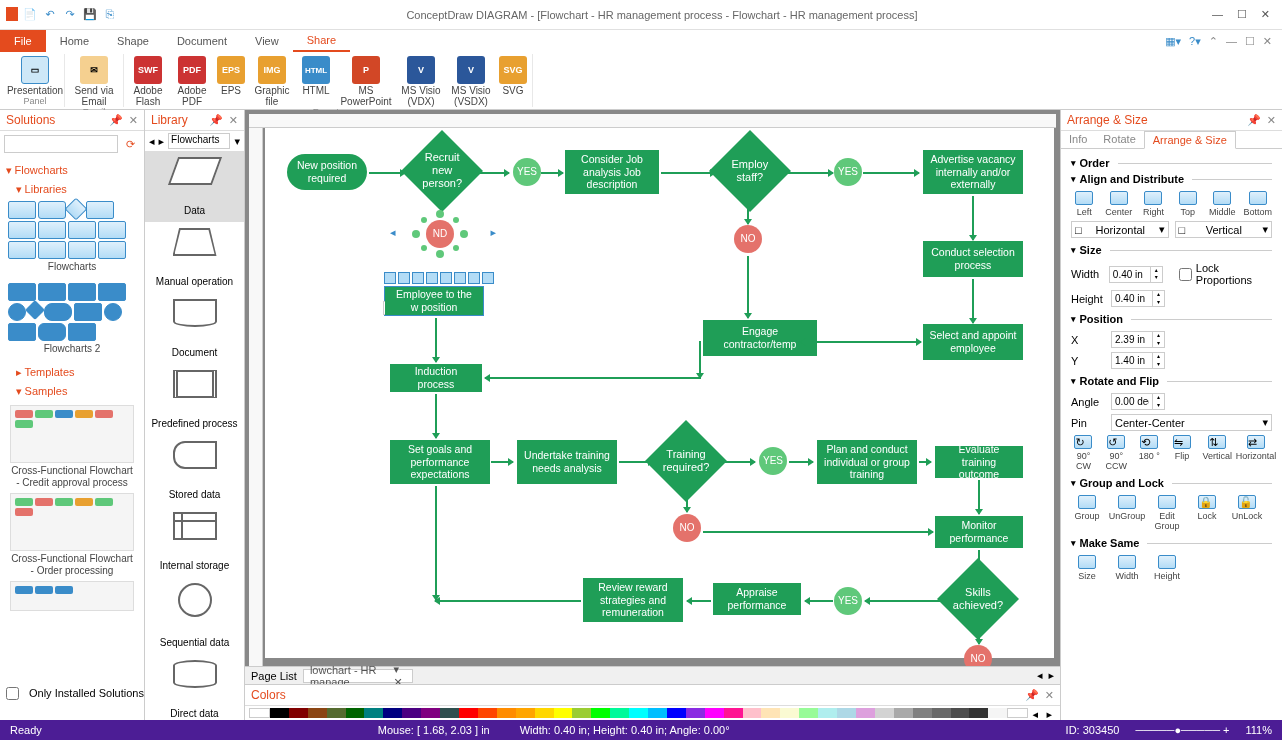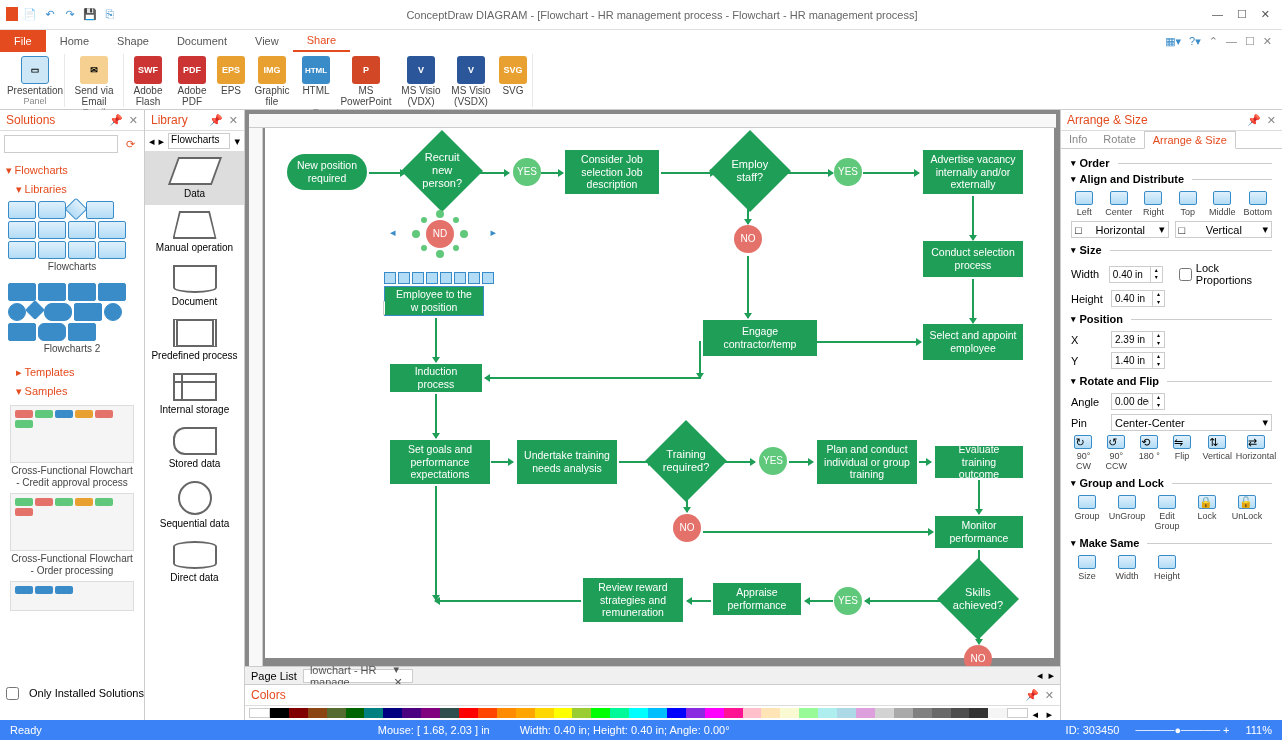--- a/index.html
+++ b/index.html
@@ -46,21 +46,21 @@
 .lib-items{overflow-y:auto;}
 .lib-item{display:flex;flex-direction:column;align-items:center;padding:6px 0;}
 .lib-item.selected{background:#ddd;}
 .lib-shape{width:44px;height:28px;border:2px solid #666;background:#fff;}
 .lib-shape.parallelogram{transform:skewX(-20deg);}
 .lib-shape.trapezoid{clip-path:polygon(15% 0,85% 0,100% 100%,0 100%);border:none;background:#666;position:relative;}
 .lib-shape.trapezoid::after{content:'';position:absolute;inset:2px;background:#fff;clip-path:polygon(15% 0,85% 0,100% 100%,0 100%);}
 .lib-shape.doc{border-radius:0 0 50% 50%/0 0 20% 20%;}
 .lib-shape.circle{border-radius:50%;width:34px;height:34px;}
 .lib-shape.cylinder{border-radius:50%/20%;}
-.lib-label{font-size:10px;text-align:center;margin-top:3px;}
+.lib-label{font-size:10px;text-align:center;margin-top:20px;}
 .canvas-area{flex:1;display:flex;flex-direction:column;min-width:0;}
 .canvas-wrap{flex:1;background:#888;padding:4px;overflow:auto;position:relative;}
 .ruler-h{height:14px;background:#f8f8f8;border-bottom:1px solid #ccc;}
 .ruler-v{width:14px;background:#f8f8f8;border-right:1px solid #ccc;position:absolute;top:18px;bottom:0;left:4px;}
 .page{background:#fff;width:calc(100% - 18px);height:calc(100% - 18px);position:relative;margin-left:16px;}
 .node{position:absolute;background:#1F9E57;color:#fff;display:flex;align-items:center;justify-content:center;text-align:center;font-size:10.5px;line-height:1.2;padding:3px 6px;}
 .node.term{border-radius:20px;}
 .node.diamond{transform:rotate(45deg);width:58px;height:58px;}
 .node.diamond span{transform:rotate(-45deg);width:90px;}
 .node.yesno{border-radius:50%;width:28px;height:28px;font-size:10px;}
@@ -72,21 +72,21 @@
 .arrow{position:absolute;background:#1F9E57;height:2px;}
 .arrow.v{width:2px;height:auto;}
 .arrow::after{content:'';position:absolute;right:-5px;top:-3px;border:4px solid transparent;border-left:6px solid #1F9E57;}
 .arrow.v::after{right:-3px;top:auto;bottom:-5px;border:4px solid transparent;border-top:6px solid #1F9E57;}
 .arrow.left::after{right:auto;left:-5px;border:4px solid transparent;border-right:6px solid #1F9E57;}
 .pagelist{height:18px;display:flex;align-items:center;background:#f0f0f0;border-top:1px solid #ccc;padding:0 6px;gap:6px;}
 .pagelist .tab{border:1px solid #ccc;background:#fff;height:14px;font-size:10px;padding:0 6px;display:flex;align-items:center;}
 .colors-panel{border-top:1px solid #ccc;}
 .colors-strip{display:flex;height:14px;padding:2px 4px;gap:0;}
 .colors-strip span{flex:1;}
-.statusbar{height:20px;background:#3b82f6;color:#fff;display:flex;align-items:center;padding:0 10px;font-size:10px;}
+.statusbar{height:20px;background:#4c1d95;color:#fff;display:flex;align-items:center;padding:0 10px;font-size:10px;}
 .statusbar .seg{margin-right:30px;}
 .statusbar .right{margin-left:auto;display:flex;gap:16px;}
 .arrange{width:222px;font-size:10px;}
 .arr-tabs{display:flex;border-bottom:1px solid #ccc;}
 .arr-tab{padding:2px 8px;color:#888;}
 .arr-tab.active{color:#E44B1E;border:1px solid #ccc;border-bottom:1px solid #fff;margin-bottom:-1px;}
 .section{padding:4px 10px;}
 .shead{display:flex;align-items:center;gap:4px;font-weight:bold;margin:4px 0;}
 .shead::before{content:'▾';font-size:9px;}
 .shead::after{content:'';flex:1;border-top:1px solid #ccc;margin-left:4px;}
@@ -313,29 +313,29 @@
         </div>
       <div class="lib-item">
           <div class="lib-shape doc"></div>
           <div class="lib-label">Document</div>
         </div>
       <div class="lib-item">
           <div class="lib-shape" style="border-left:5px double #666;border-right:5px double #666"></div>
           <div class="lib-label">Predefined process</div>
         </div>
       <div class="lib-item">
+          <div class="lib-shape" style="border-radius:12px 0 0 12px"></div>
+          <div class="lib-label">Stored data</div>
+        </div>
+      <div class="lib-item">
           <div class="lib-shape" style="position:relative">
             <div style="position:absolute;left:6px;top:0;bottom:0;border-left:2px solid #666"></div>
             <div style="position:absolute;top:6px;left:0;right:0;border-top:2px solid #666"></div>
           </div>
           <div class="lib-label">Internal storage</div>
-        </div>
-      <div class="lib-item">
-          <div class="lib-shape" style="border-radius:12px 0 0 12px"></div>
-          <div class="lib-label">Stored data</div>
         </div>
       <div class="lib-item">
           <div class="lib-shape circle"></div>
           <div class="lib-label">Sequential data</div>
         </div>
       <div class="lib-item">
           <div class="lib-shape cylinder"></div>
           <div class="lib-label">Direct data</div>
         </div>
     </div>
@@ -348,21 +348,21 @@
       <div class="page">
 
         <div class="node term" style="left:22px;top:26px;width:80px;height:36px">New position required</div>
         <div class="arrow" style="left:104px;top:44px;width:36px"></div>
         <div class="node diamond" style="left:148px;top:14px">
             <span>Recruit new person?</span>
           </div>
         <div class="arrow" style="left:210px;top:44px;width:34px"></div>
         <div class="node yesno yes2" style="left:248px;top:30px">YES</div>
         <div class="arrow" style="left:276px;top:44px;width:22px"></div>
-        <div class="node" style="left:300px;top:22px;width:94px;height:44px">Consider Job selection Job description</div>
+        <div class="node" style="left:300px;top:22px;width:94px;height:44px">Consider Job analysis Job description</div>
         <div class="arrow" style="left:396px;top:44px;width:54px"></div>
         <div class="node diamond" style="left:456px;top:14px">
             <span>Employ staff?</span>
           </div>
         <div class="arrow" style="left:518px;top:44px;width:50px"></div>
         <div class="node yesno yes2" style="left:569px;top:30px">YES</div>
         <div class="arrow" style="left:598px;top:44px;width:56px"></div>
         <div class="node" style="left:658px;top:22px;width:100px;height:44px">Advertise vacancy internally and/or externally</div>
 
         <div style="position:absolute;left:125px;top:76px">

